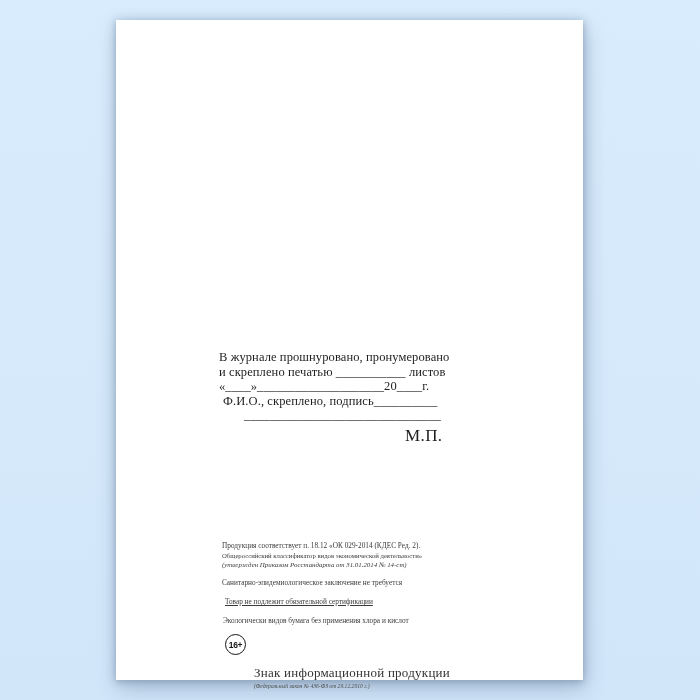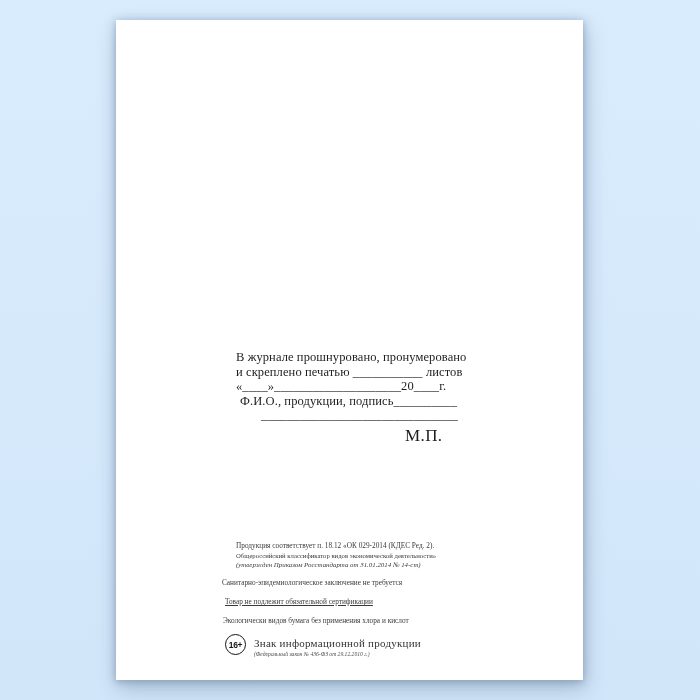--- a/index.html
+++ b/index.html
@@ -23,21 +23,21 @@
     width: 467px;
     height: 660px;
     background: #ffffff;
     box-shadow: 0 2px 6px rgba(118,143,170,0.50),
                 2px 9px 20px rgba(118,143,170,0.48),
                 0 0 10px rgba(118,143,170,0.30);
   }
   
   .binding-block {
     position: absolute;
-    left: 120px;
+    left: 103px;
     top: 330px;
     width: 235px;
     font-size: 12.5px;
     line-height: 14.6px;
     color: #1e1e1e;
     letter-spacing: 0.1px;
     white-space: nowrap;
   }
   .binding-line4 { padding-left: 4px; }
   .binding-line5 { padding-left: 12px; text-align: center; }
@@ -49,21 +49,20 @@
     color: #1e1e1e;
     letter-spacing: 0.4px;
   }
   
   .std-block {
     position: absolute;
     left: 106px;
     top: 521px;
     color: #3a3a3a;
     white-space: nowrap;
-    margin-left: 14px;
   }
   .std-l1 { font-size: 7.3px; line-height: 9.6px; }
   .std-l2 { font-size: 6.7px; line-height: 9.3px; }
   .std-l3 { font-size: 6.9px; line-height: 9.3px; font-style: italic; }
   .note {
     position: absolute;
     color: #3a3a3a;
     font-size: 7.3px;
     white-space: nowrap;
   }
@@ -91,42 +90,43 @@
     background: #ffffff;
   }
   .age-text {
     position: absolute;
     left: 138px;
     top: 617px;
     color: #333333;
     white-space: nowrap;
   }
   .age-title {
-    font-size: 11px;
+    font-size: 13px;
     letter-spacing: 0.25px;
     color: #333333;
+    margin-top: 28px;
   }
   .age-law {
     margin-top: 1.5px;
     font-size: 5.6px;
     font-style: italic;
     color: #4a4a4a;
   }
 </style>
 </head>
 <body>
 
 <div class="canvas">
   <div class="page">
 
     <div class="binding-block">
       <div class="binding-line1">В журнале прошнуровано, пронумеровано</div>
       <div class="binding-line2">и скреплено печатью ___________ листов</div>
       <div class="binding-line3">«____»____________________20____г.</div>
-      <div class="binding-line4">Ф.И.О., продукции, подпись__________</div>
+      <div class="binding-line4">Ф.И.О., скреплено, подпись__________</div>
       <div class="binding-line5">_______________________________</div>
     </div>
 
     <div class="stamp-abbr">М.П.</div>
 
     <div class="std-block">
       <div class="std-l1">Продукция соответствует п. 18.12 «ОК 029-2014 (КДЕС Ред. 2).</div>
       <div class="std-l2">Общероссийский классификатор видов экономической деятельности»</div>
       <div class="std-l3">(утвержден Приказом Росстандарта от 31.01.2014 № 14-ст)</div>
     </div>

